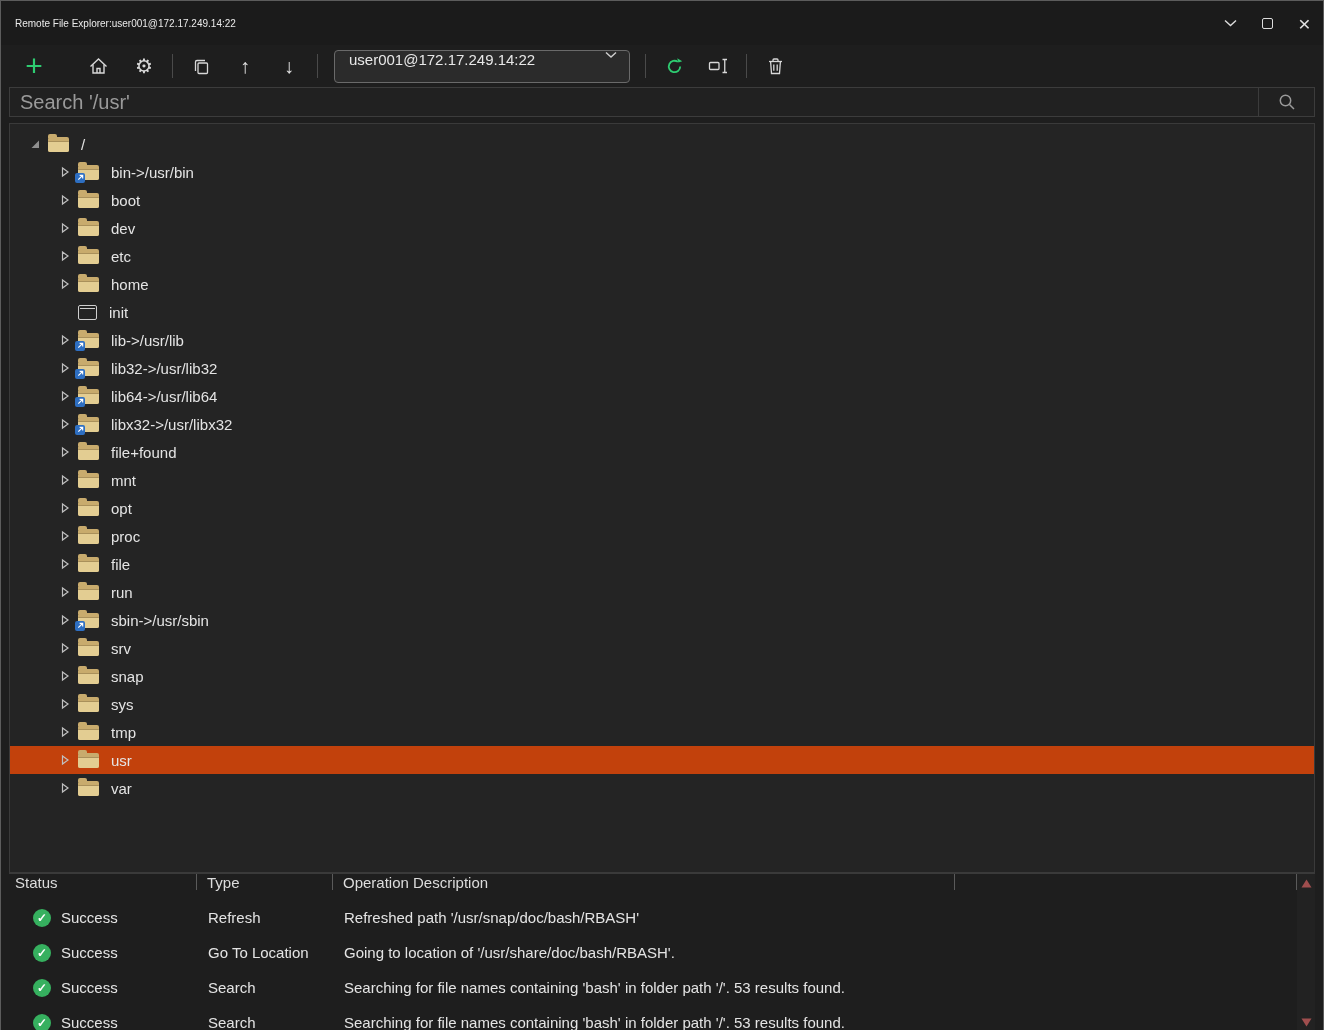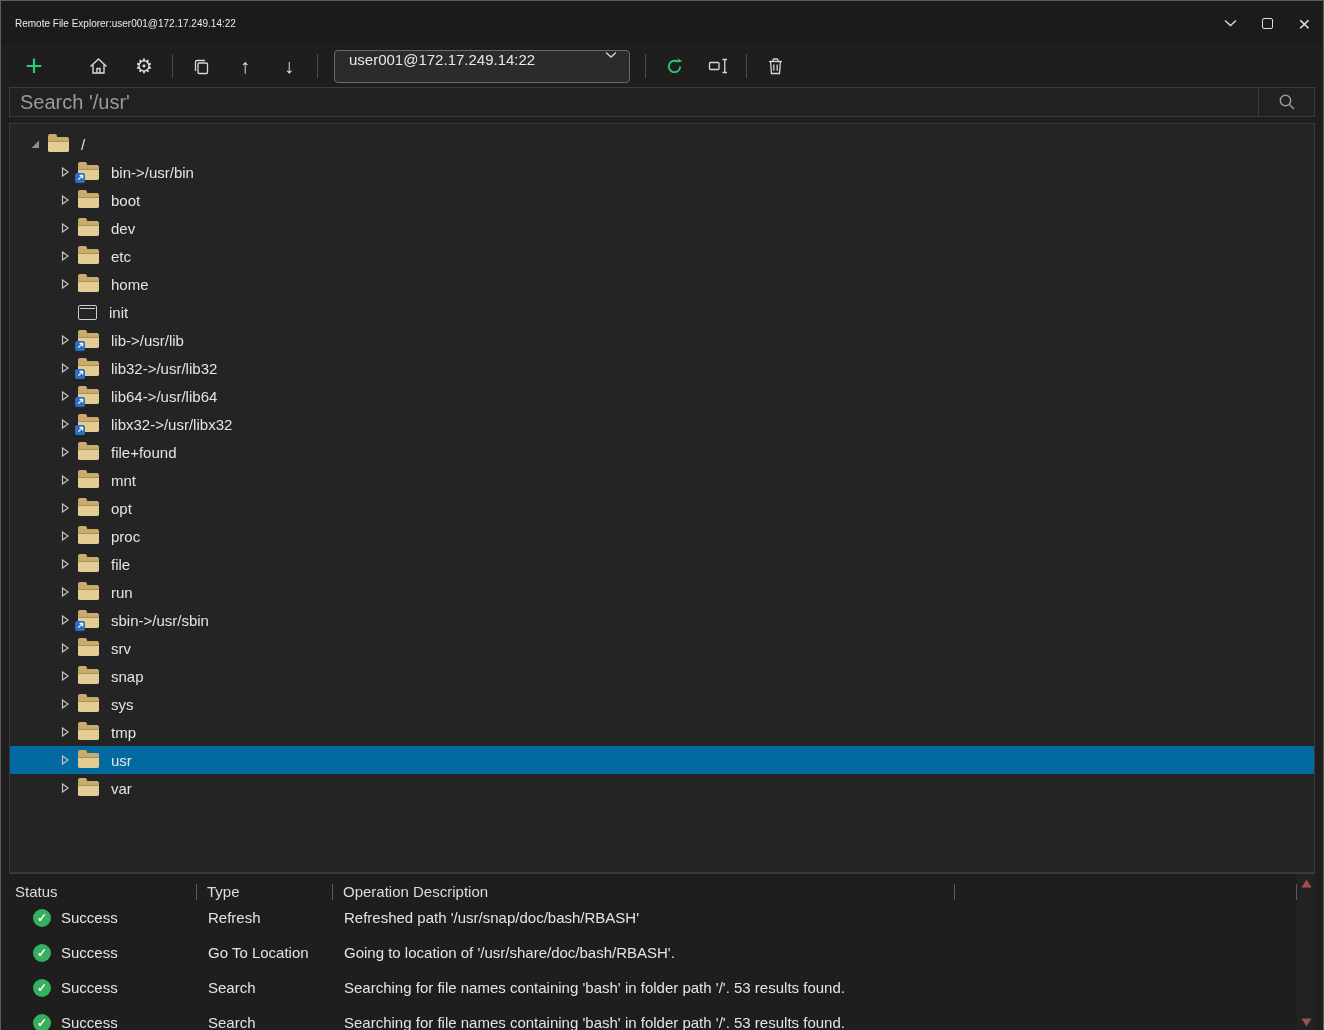--- a/index.html
+++ b/index.html
@@ -48,21 +48,21 @@
   .search-btn { width:56px; border-left:1px solid #3c3c3c; display:flex; align-items:center; justify-content:center; }
 
   
   .tree-panel {
     margin:6px 8px 0 8px; height:750px; border:1px solid #3a3a3a;
     background:#242424; overflow:hidden; padding-top:6px;
   }
   .tree-row { height:28px; display:flex; align-items:center; cursor:default; }
   .tree-row.root { padding-left:20px; }
   .tree-row.child { padding-left:50px; }
-  .tree-row.selected { background:#0369a1; }
+  .tree-row.selected { background:#c2410c; }
   .expander { width:10px; margin-right:8px; display:flex; align-items:center; justify-content:center; flex:none; }
   .node-icon { position:relative; width:21px; height:15px; margin-right:12px; flex:none; }
   .node-icon.t-folder, .node-icon.t-symlink { background:#c8ab6d; border-radius:2px; }
   .node-icon.t-folder::before, .node-icon.t-symlink::before {
     content:""; position:absolute; top:-3px; left:0; width:9px; height:4px;
     background:#c8ab6d; border-radius:2px 2px 0 0;
   }
   .node-icon.t-folder::after, .node-icon.t-symlink::after {
     content:""; position:absolute; left:0; right:0; bottom:0; height:10px;
     background:#e3cd92; border-top:1px solid #a9905b; border-radius:1px 1px 2px 2px;
@@ -72,21 +72,21 @@
   .badge {
     display:none; position:absolute; left:-3px; bottom:-3px; width:10px; height:10px;
     background:#2e6fc2; border-radius:2px; align-items:center; justify-content:center; z-index:2;
   }
   .node-icon.t-symlink .badge { display:flex; }
   .tree-label { color:#e4e4e4; }
 
   
   .log-panel { position:relative; margin:0 8px; height:160px; border-top:1px solid #3a3a3a; overflow:hidden; }
   .log-inner { padding-right:18px; }
-  .log-header { height:26px; display:flex; align-items:flex-end; color:#dcdcdc; }
+  .log-header { height:26px; display:flex; align-items:flex-start; color:#dcdcdc; }
   .vsep { width:1px; height:16px; background:#5a5a5a; flex:none; }
   .h-status { width:187px; padding-left:6px; }
   .h-type { width:135px; padding-left:10px; }
   .h-desc { width:621px; padding-left:10px; }
   .h-fill { flex:1; }
   .log-row { height:35px; display:flex; align-items:center; }
   .col-status { width:188px; display:flex; align-items:center; padding-left:24px; }
   .check {
     width:18px; height:18px; border-radius:50%; background:#36b05f; color:#fff;
     display:flex; align-items:center; justify-content:center;

